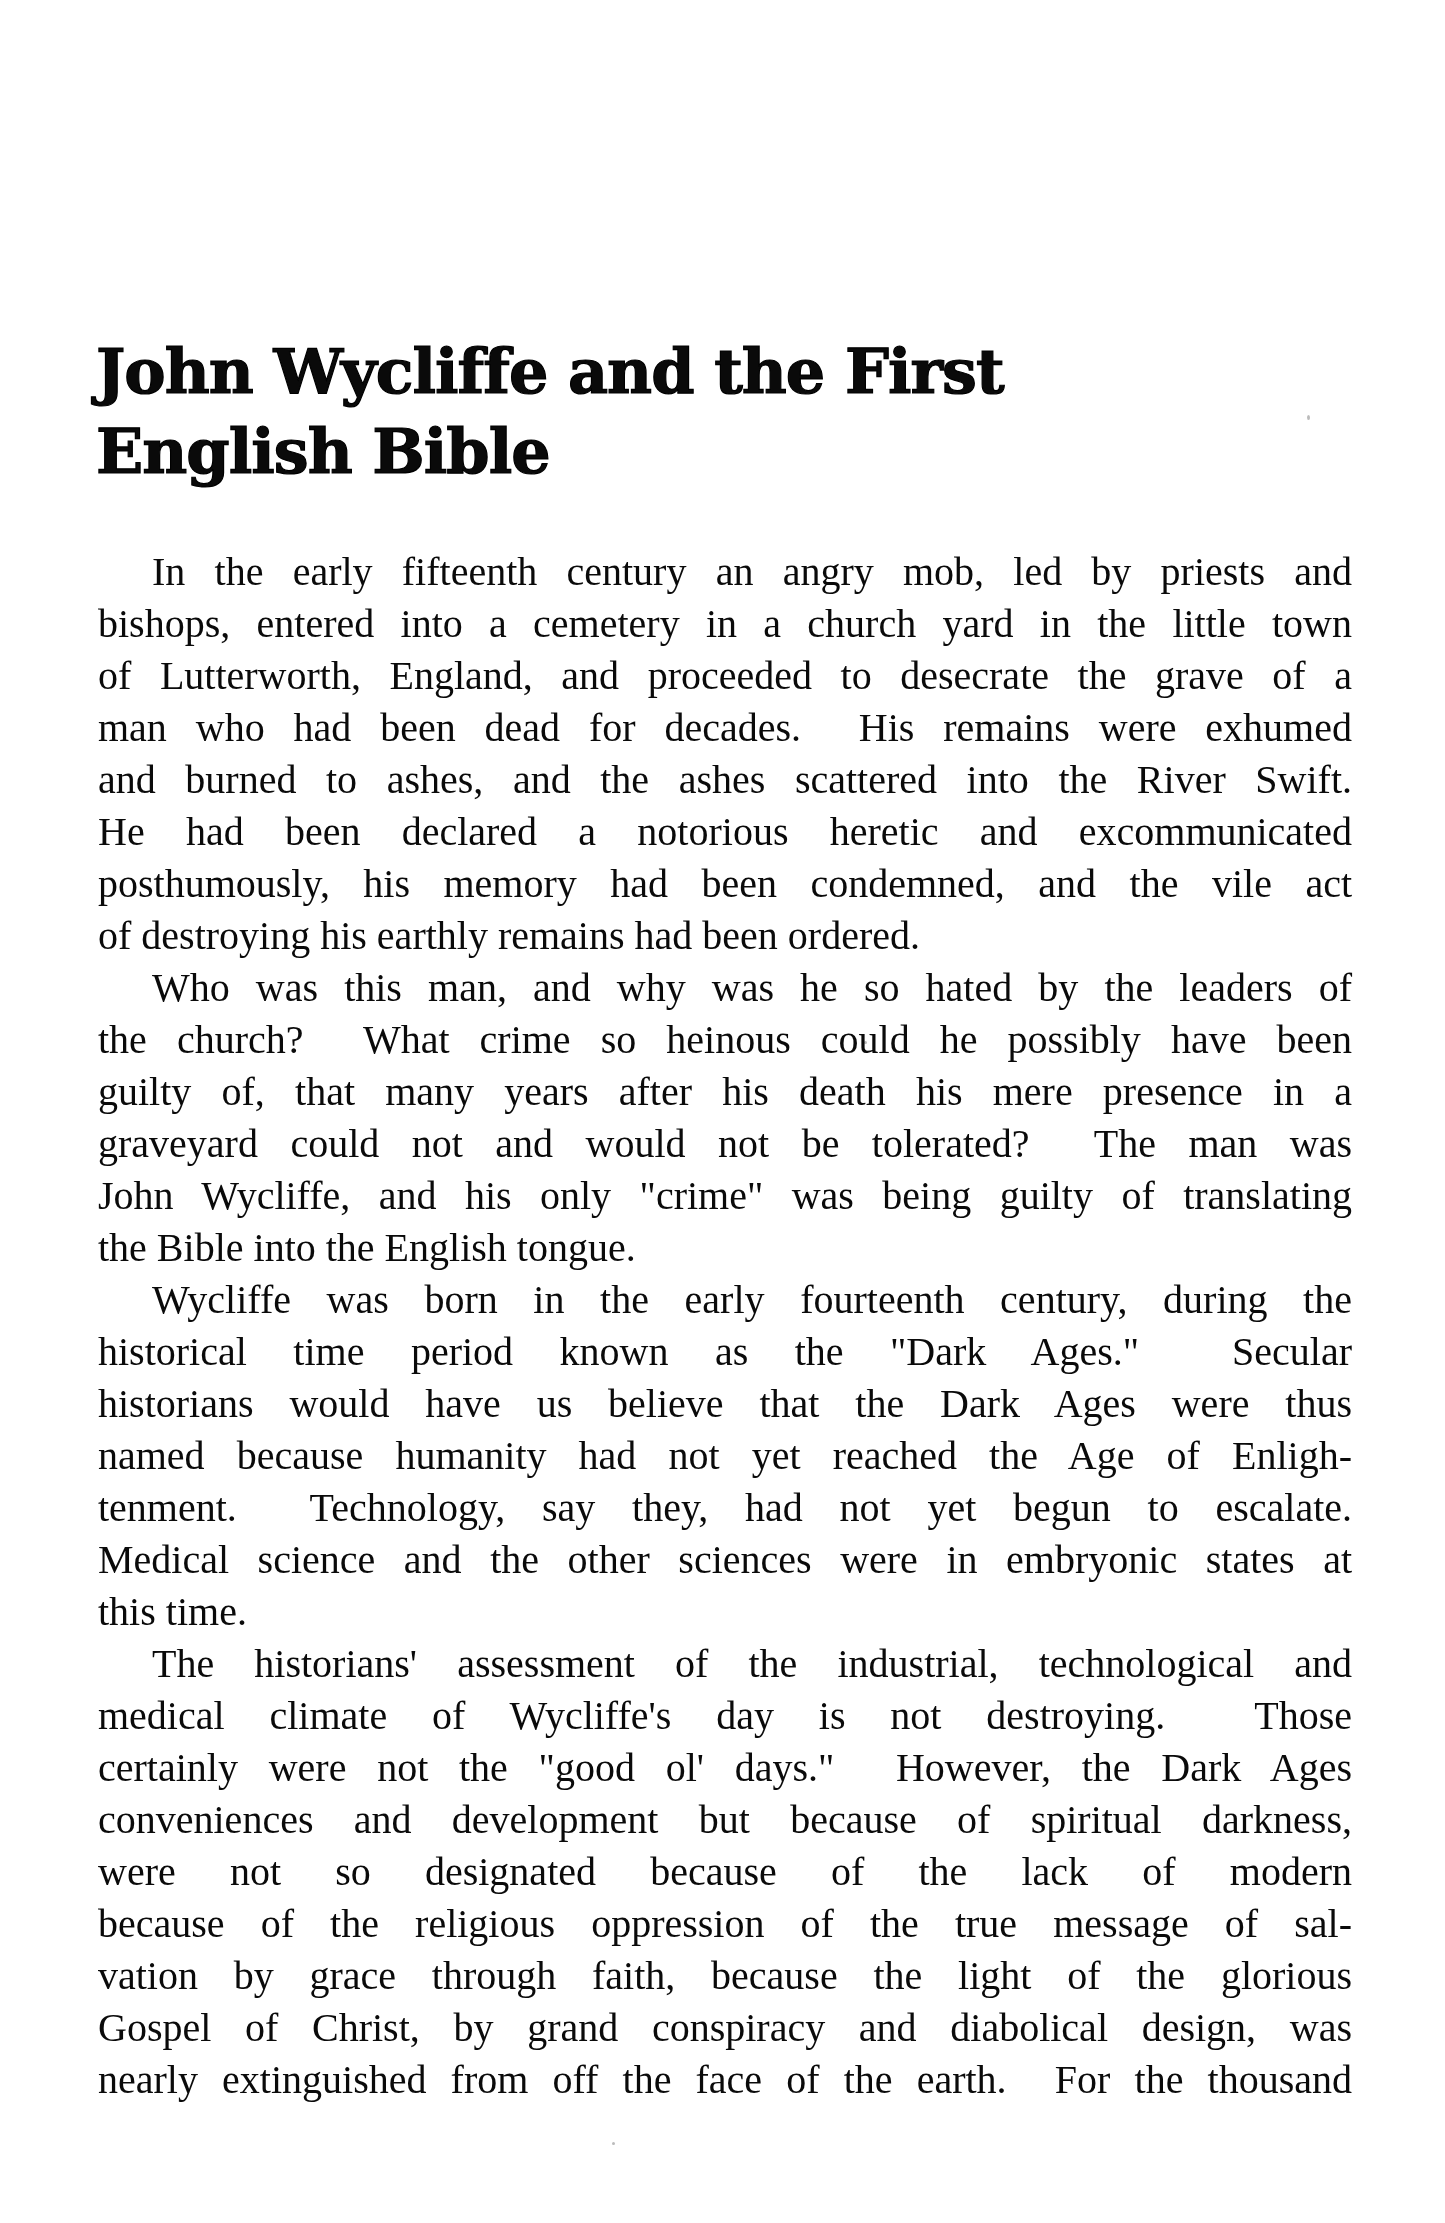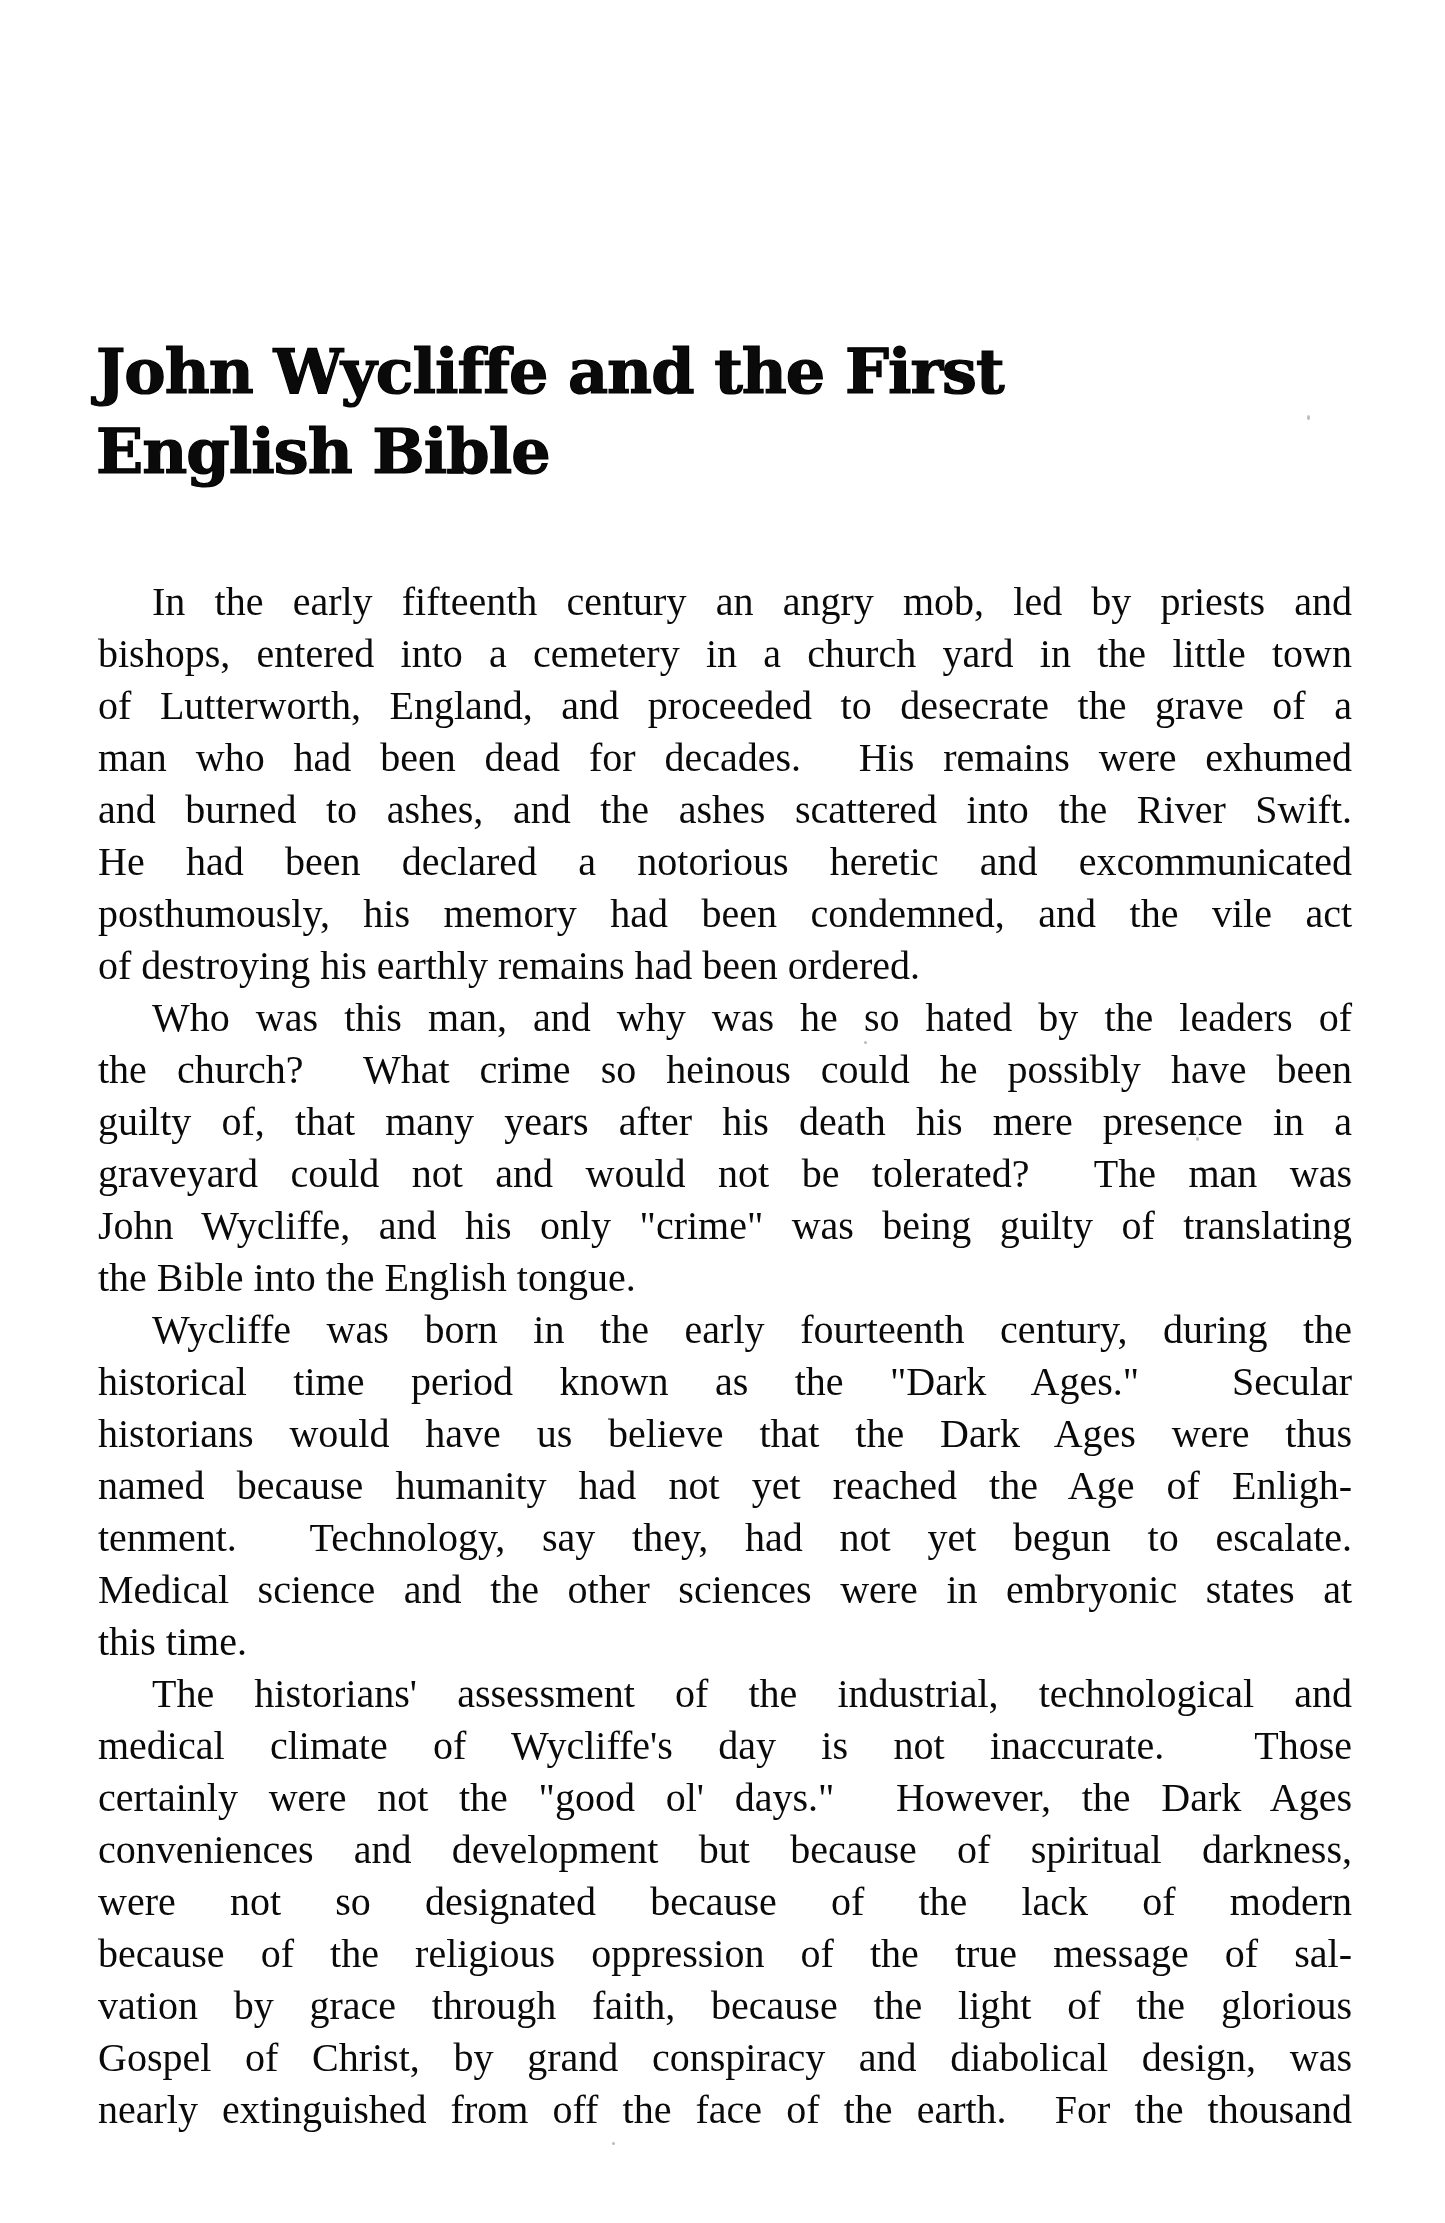--- a/index.html
+++ b/index.html
@@ -36,21 +36,21 @@
     font-weight: bold;
     font-size: 62px;
     line-height: 80px;
     letter-spacing: -1px;
     -webkit-text-stroke: 1.2px #000;
   }
   .title-line { display: block; }
 
   .body-text {
     position: absolute;
-    top: 576px;
+    top: 546px;
     left: 98px;
     width: 1254px;
     font-size: 40px;
     line-height: 52px;
   }
   .line {
     height: 52px;
     text-align: justify;
     text-align-last: justify;
     white-space: pre-wrap;
@@ -98,21 +98,21 @@
         <div class="line indent">Wycliffe was born in the early fourteenth century, during the</div>
         <div class="line">historical time period known as the "Dark Ages."  Secular</div>
         <div class="line">historians would have us believe that the Dark Ages were thus</div>
         <div class="line">named because humanity had not yet reached the Age of Enligh-</div>
         <div class="line">tenment.  Technology, say they, had not yet begun to escalate.</div>
         <div class="line">Medical science and the other sciences were in embryonic states at</div>
         <div class="line left">this time.</div>
       </div>
       <div class="paragraph">
         <div class="line indent">The historians' assessment of the industrial, technological and</div>
-        <div class="line">medical climate of Wycliffe's day is not inaccurate.  Those</div>
+        <div class="line">medical climate of Wycliffe's day is not destroying.  Those</div>
         <div class="line">certainly were not the "good ol' days."  However, the Dark Ages</div>
         <div class="line">conveniences and development but because of spiritual darkness,</div>
         <div class="line">were not so designated because of the lack of modern</div>
         <div class="line">because of the religious oppression of the true message of sal-</div>
         <div class="line">vation by grace through faith, because the light of the glorious</div>
         <div class="line">Gospel of Christ, by grand conspiracy and diabolical design, was</div>
         <div class="line">nearly extinguished from off the face of the earth.  For the thousand</div>
       </div>
     </div>
 </div>

